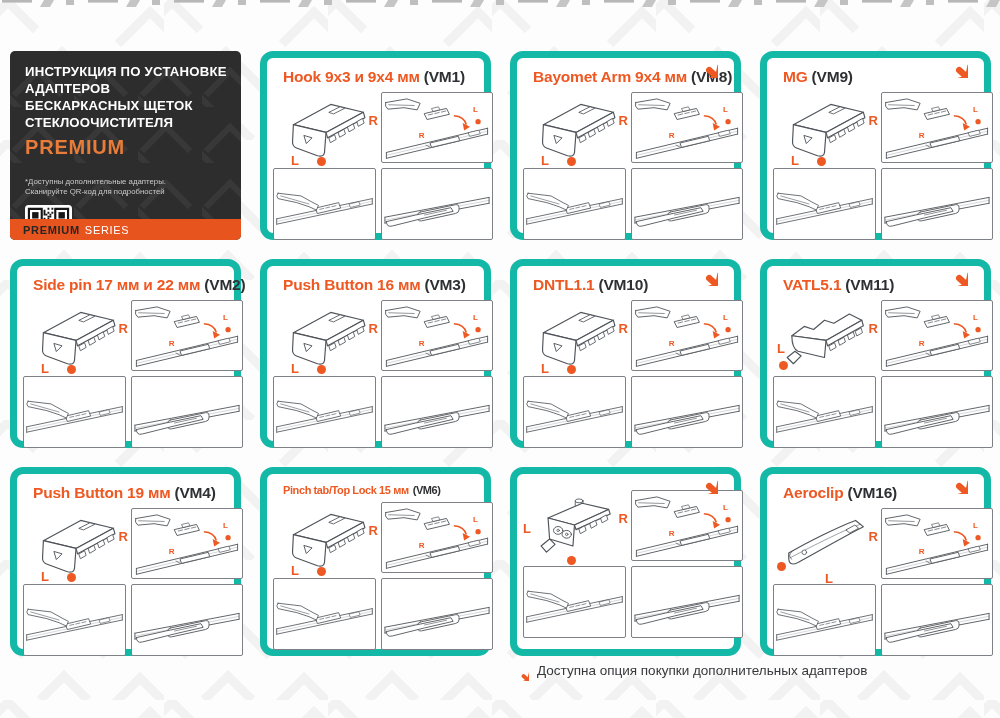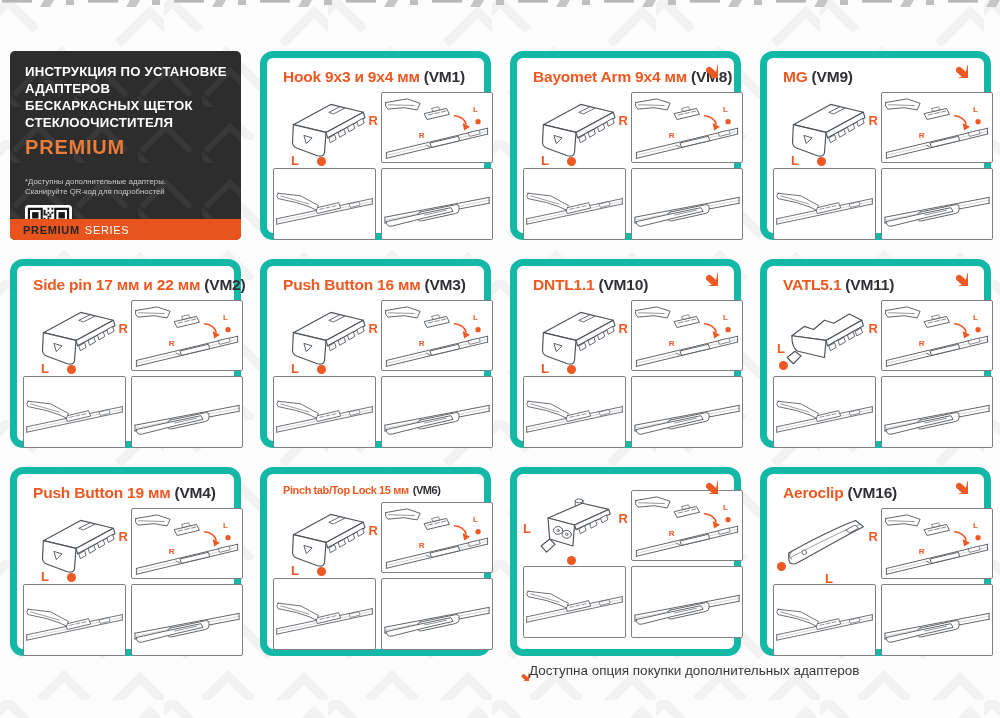--- a/index.html
+++ b/index.html
@@ -51,21 +51,21 @@
   .dot { position:absolute; width:9px; height:9px; border-radius:50%; background:#ee5822; left:44px; bottom:-3px; }
   .cell-main[data-variant="flat"]    .lbl-l { left:52px; bottom:-6px; }
   .cell-main[data-variant="flat"]    .dot   { left:4px;  bottom:8px; }
   .cell-main[data-variant="drum"]    .lbl-l { left:0;    bottom:26px; }
   .cell-main[data-variant="drum"]    .dot   { left:44px; bottom:-4px; }
   .cell-main[data-variant="stepped"] .lbl-l { left:4px;  bottom:16px; }
   .cell-main[data-variant="stepped"] .dot   { left:6px;  bottom:1px; }
   .panel svg text { font-family:"Liberation Sans",sans-serif; font-weight:bold; font-size:11px; fill:#ee5822; }
 
   
-  .footnote { position:absolute; left:508px; top:660px; display:flex; align-items:center; z-index:1; }
+  .footnote { position:absolute; left:508px; top:660px; display:flex; align-items:center; gap:8px; z-index:1; }
   .footnote-star { width:21px; height:21px; }
   .footnote-text { font-size:13.5px; color:#36383b; }
 
   .defs-store { position:absolute; width:0; height:0; overflow:hidden; }
 </style>
 </head>
 <body>
 
 <div class="sheet">
 

